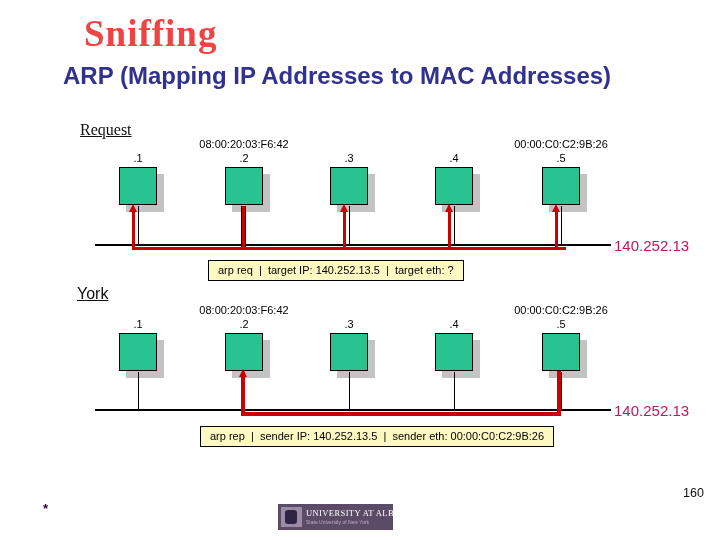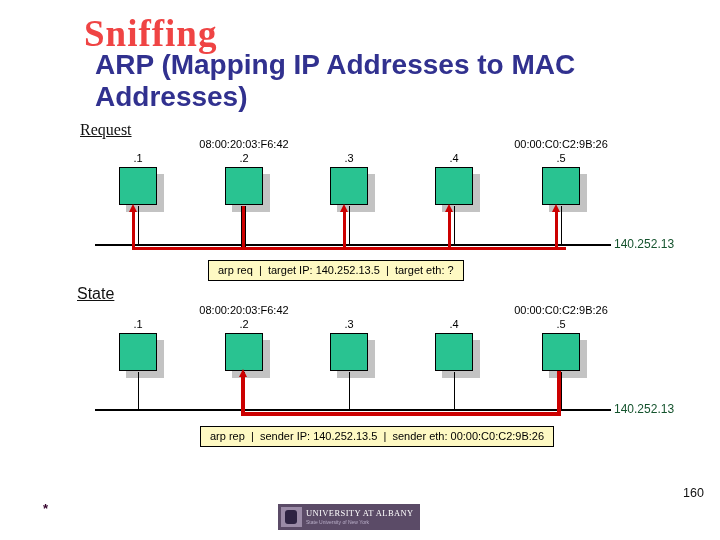--- a/index.html
+++ b/index.html
@@ -6,41 +6,41 @@
   #slide{
     position:relative;width:720px;height:540px;background:#ffffff;
     overflow:hidden;font-family:"Liberation Sans",sans-serif;color:#000;
   }
   .abs{position:absolute;}
   #title{
     left:60px;top:12px;font-family:"Liberation Serif",serif;
     font-weight:bold;font-size:37px;color:#ef4444;letter-spacing:1px;margin-left:24px;
   }
   #subtitle{
-    left:63px;top:49px;font-size:28px;font-weight:bold;color:#31318f;margin-left:32px;
+    left:63px;top:62px;font-size:24px;font-weight:bold;color:#31318f;
   }
   .section-label{
     font-size:16px;color:#111;text-decoration:underline;
   }
   .mac-label{width:150px;text-align:center;font-size:11px;color:#000;}
   .host{width:38px;height:38px;}
   .host .shadow{position:absolute;left:7px;top:7px;width:38px;height:38px;background:#c3c3c3;}
   .host .box{position:absolute;left:0;top:0;width:38px;height:38px;background:#29c391;border:1px solid #000;box-sizing:border-box;}
   .host .hlabel{position:absolute;left:0;top:-15px;width:38px;text-align:center;font-size:11px;color:#000;}
   .wire{background:#000;}
   .packet{background:#cc0000;}
   .sender-line{background:#cc0000;border-left:1px solid #000;border-right:1px solid #000;box-sizing:border-box;}
   .arrow-up{width:0;height:0;border-left:4px solid transparent;border-right:4px solid transparent;border-bottom:8px solid #cc0000;}
-  .seg-label{font-size:12px;color:#14532d;}
+  .seg-label{font-size:15px;color:#be185d;}
   .msgbox{
     border:1px solid #000;background:#fef9c3;font-size:11px;line-height:15px;
     padding:2px 9px;white-space:pre;color:#000;
   }
   #logo-banner{
-    left:278px;top:504px;width:142px;height:26px;background:#5b4b67;
+    left:278px;top:504px;width:115px;height:26px;background:#5b4b67;
   }
   #logo-icon{
     position:absolute;left:3px;top:3px;width:21px;height:20px;background:#9b8ba7;
   }
   #logo-emblem{
     position:absolute;left:4px;top:3px;width:12px;height:14px;background:#2e2342;border-radius:3px;
   }
   #logo-title{
     position:absolute;left:28px;top:4px;width:108px;font-family:"Liberation Serif",serif;
     font-size:8.5px;color:#ffffff;letter-spacing:0.4px;white-space:nowrap;
@@ -105,21 +105,21 @@
   <div class="abs arrow-up" style="left:129px;top:204px;"></div>
   <div class="abs packet" style="left:343px;top:212px;width:3px;height:36px;"></div>
   <div class="abs arrow-up" style="left:340px;top:204px;"></div>
   <div class="abs packet" style="left:448px;top:212px;width:3px;height:36px;"></div>
   <div class="abs arrow-up" style="left:445px;top:204px;"></div>
   <div class="abs packet" style="left:555px;top:212px;width:3px;height:36px;"></div>
   <div class="abs arrow-up" style="left:552px;top:204px;"></div>
 
   <div class="abs msgbox" style="left:208px;top:260px;">arp req  |  target IP: 140.252.13.5  |  target eth: ?</div>
 
-  <div class="abs section-label" style="left:77px;top:285px;">State</div>
+  <div class="abs section-label" style="left:77px;top:285px;">York</div>
 
   <div class="abs mac-label" style="left:169px;top:304px;">08:00:20:03:F6:42</div>
   <div class="abs mac-label" style="left:486px;top:304px;">00:00:C0:C2:9B:26</div>
 
   <div class="abs host" style="left:119px;top:333px;">
     <div class="shadow"></div>
     <div class="box"></div>
     <div class="hlabel">.1</div>
   </div>
   <div class="abs host" style="left:225px;top:333px;">

